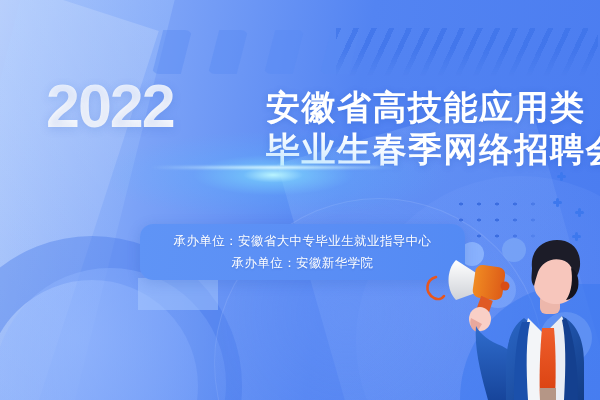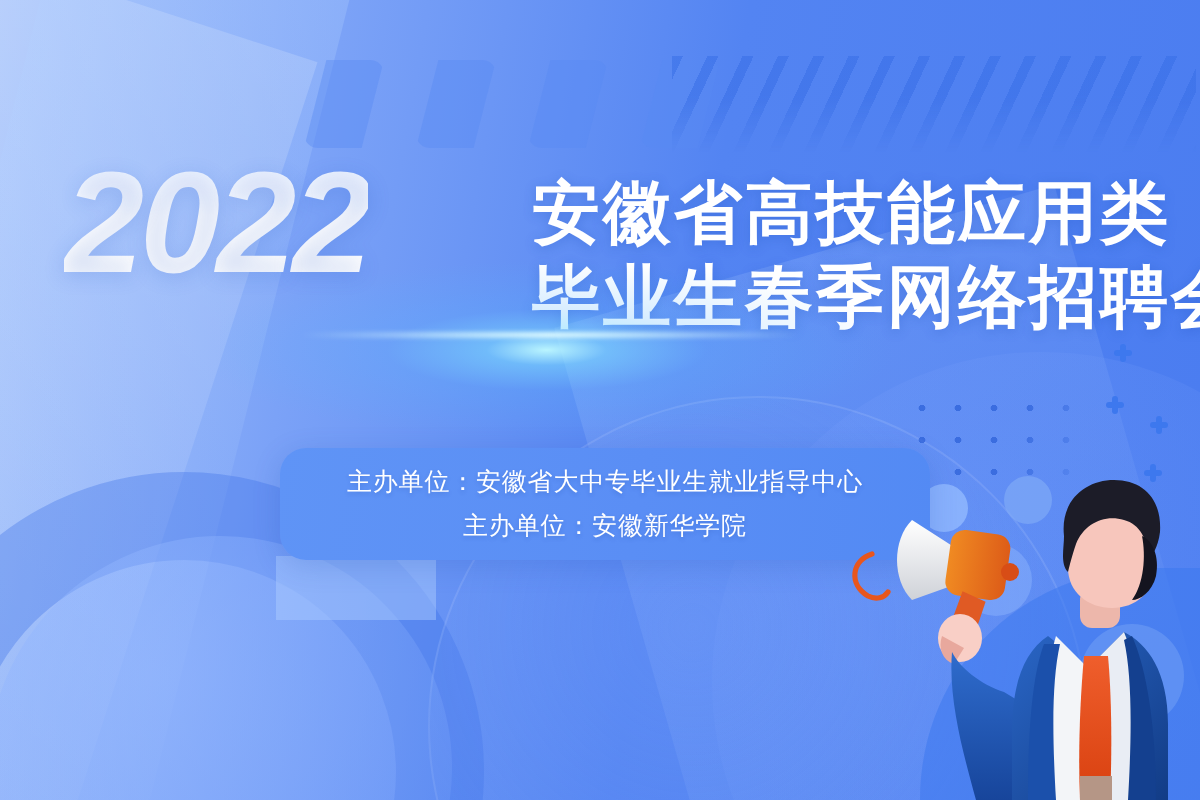--- a/index.html
+++ b/index.html
@@ -98,27 +98,26 @@
 
   
   .plus{position:absolute;width:9px;height:9px;color:#3d78ee;}
   .plus:before,.plus:after{content:"";position:absolute;background:currentColor;border-radius:1.5px;}
   .plus:before{left:3px;top:0;width:3px;height:9px;}
   .plus:after{top:3px;left:0;height:3px;width:9px;}
 
   
   #headline{position:absolute;left:0;top:78px;width:600px;height:104px;}
   #year{
-    position:absolute;left:32px;top:-2px;
-    font-size:72px;line-height:1;font-weight:700;letter-spacing:-2px;
+    position:absolute;left:46px;top:-2px;
+    font-size:61px;line-height:1;font-weight:700;letter-spacing:-2px;
     font-family:"Liberation Sans","DejaVu Sans",sans-serif;
     background:linear-gradient(180deg,#e9f1ff 0%,#ffffff 45%,#ffffff 100%);
     -webkit-background-clip:text;background-clip:text;color:transparent;
     text-shadow:0 2px 10px rgba(40,90,200,.18);
-    font-style:italic;
   }
   #titlelines{
     position:absolute;left:266px;top:8px;
     color:#ffffff;font-weight:700;
     font-family:"DejaVu Sans","Liberation Sans",sans-serif;
   }
   .tline{font-size:34px;line-height:42px;letter-spacing:1.5px;white-space:nowrap;
     text-shadow:0 1px 6px rgba(30,80,190,.30);}
 
   
@@ -193,22 +192,22 @@
     <div id="titlelines">
       <div class="tline">安徽省高技能应用类</div>
       <div class="tline">毕业生春季网络招聘会</div>
     </div>
   </div>
 
   <div id="glow"></div>
   <div id="glowbar"></div>
 
   <div id="infobox">
-    <div class="infoline">主办单位：安徽省大中专毕业生就业指导中心</div>
-    <div class="infoline">主办单位：安徽新华学院</div>
+    <div class="infoline">承办单位：安徽省大中专毕业生就业指导中心</div>
+    <div class="infoline">承办单位：安徽新华学院</div>
   </div>
 
   <svg id="person" viewBox="0 0 184 162">
     <defs>
       <linearGradient id="coatG" x1="0" y1="0" x2="1" y2="1">
         <stop offset="0" stop-color="#2a66c6"></stop>
           <stop offset="1" stop-color="#123c86"></stop>
       </linearGradient>
       <linearGradient id="coatG2" x1="0" y1="0" x2="0" y2="1">
         <stop offset="0" stop-color="#2f6ccd"></stop>

